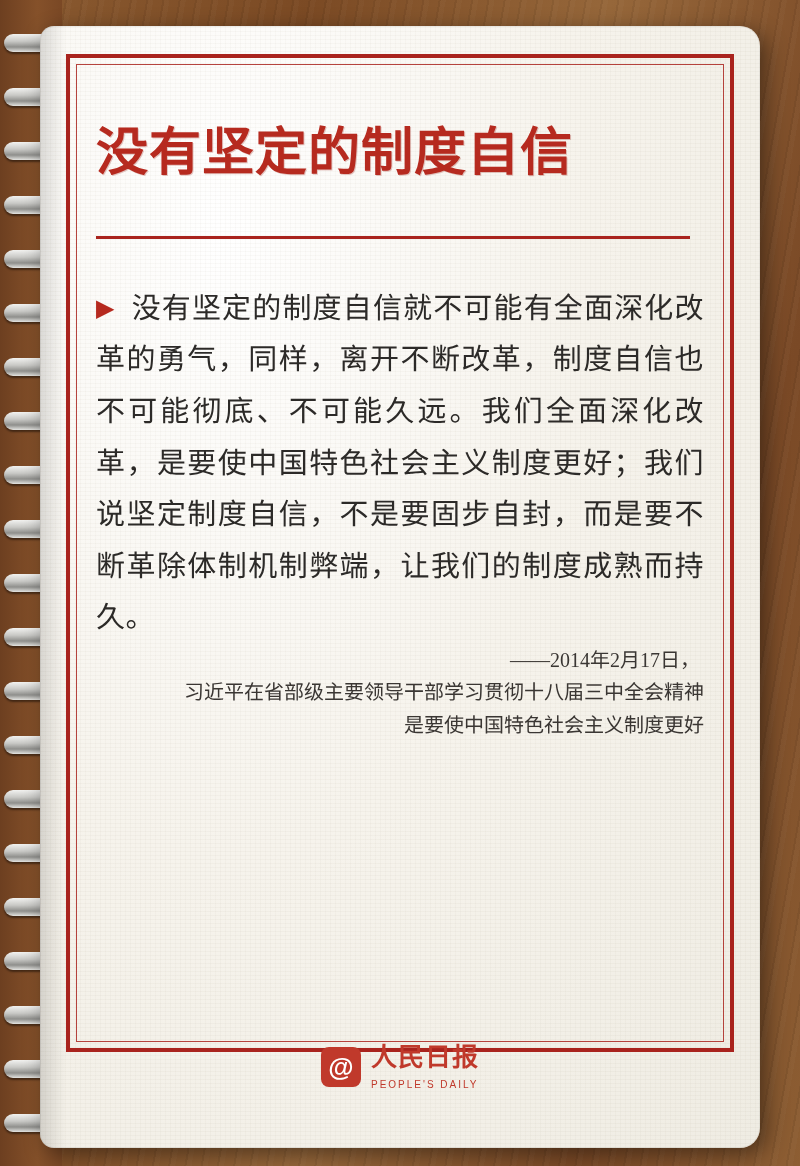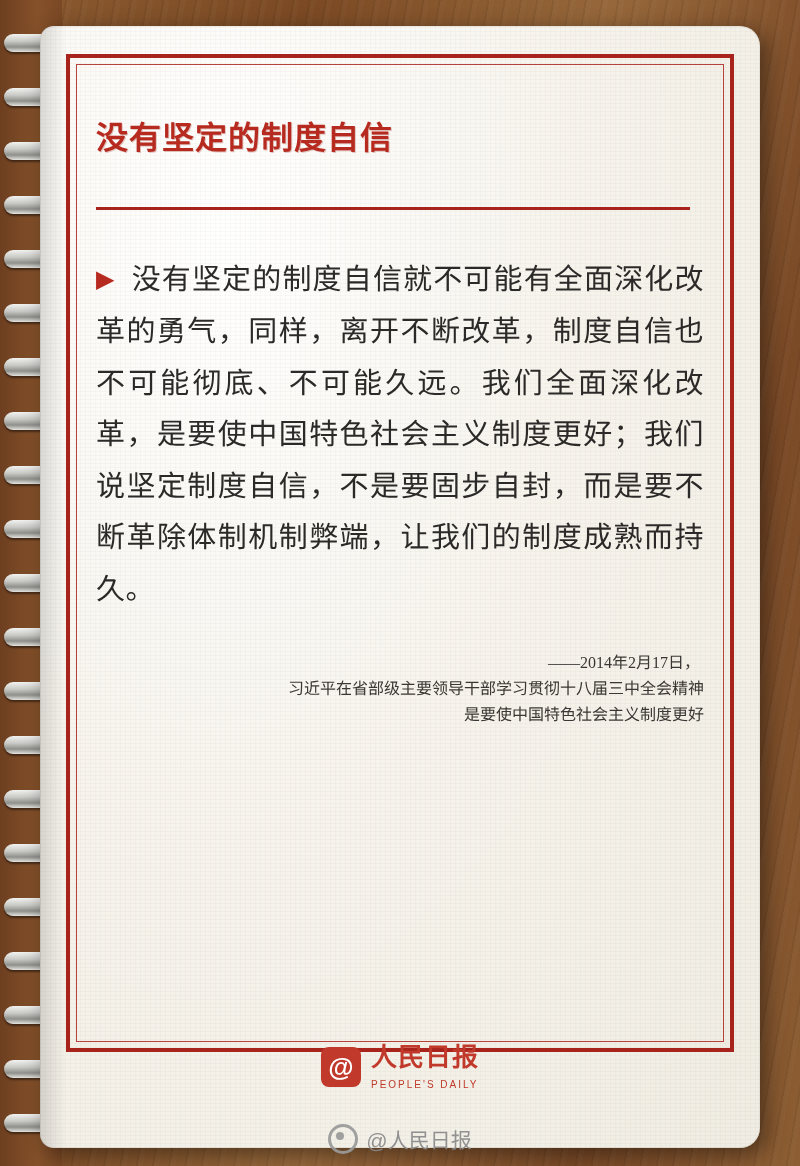--- a/index.html
+++ b/index.html
@@ -119,21 +119,21 @@
   .content {
     position: absolute;
     left: 56px;
     top: 90px;
     width: 608px;
   }
   .headline {
     color: #b62a1f;
     font-family: "Liberation Sans", "DejaVu Sans", sans-serif;
     font-weight: 700;
-    font-size: 32px;
+    font-size: 52px;
     line-height: 1.42;
     letter-spacing: 1px;
     text-shadow: 1px 1px 0 rgba(150,30,20,.25);
   }
   .headline .l2 { padding-left: 14px; }
 
   .divider {
     margin-top: 46px;
     width: 594px;
     height: 3px;
@@ -150,23 +150,22 @@
     font-family: "Liberation Serif", "DejaVu Serif", serif;
   }
   .marker {
     color: #b62a1f;
     font-size: 24px;
     margin-right: 16px;
     vertical-align: 2px;
   }
 
   .attribution {
-    margin-top: 34px;
     color: #3a3633;
-    font-size: 16px;
+    font-size: 20px;
     line-height: 1.62;
     text-align: right;
     font-family: "Liberation Serif", "DejaVu Serif", serif;
   }
   .attribution .a1 { padding-right: 4px; }
   .attribution .a2 { }
   .attribution .a3 { }
 
   
   .logo {
@@ -296,17 +295,13 @@
 
     <div class="logo">
       <div class="logo-mark">@</div>
       <div class="logo-text-wrap">
         <div class="logo-cn">人民日报</div>
         <div class="logo-en">PEOPLE'S DAILY</div>
       </div>
     </div>
   </div>
 
-  <div class="watermark">
-    <div class="wm-eye"></div>
-    <div>@人民日报</div>
-  </div>
 </div>
 
 </body></html>

